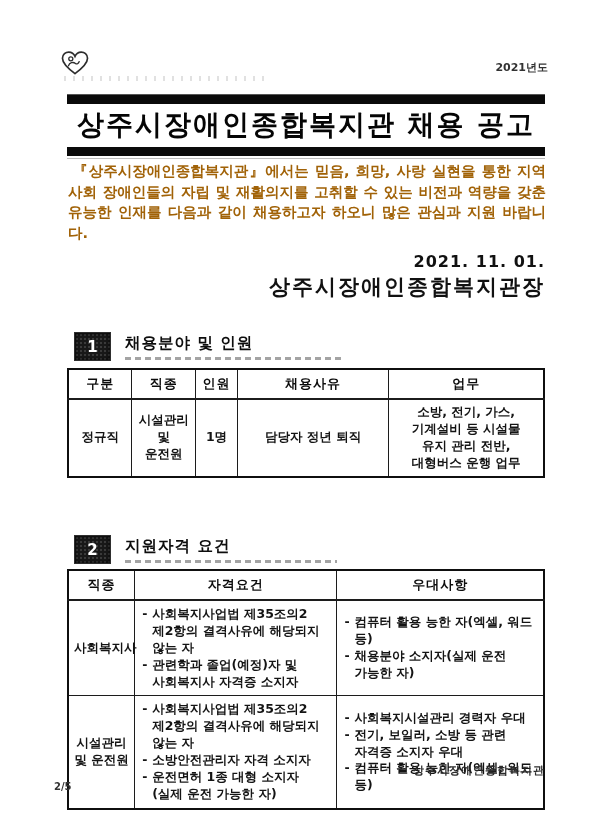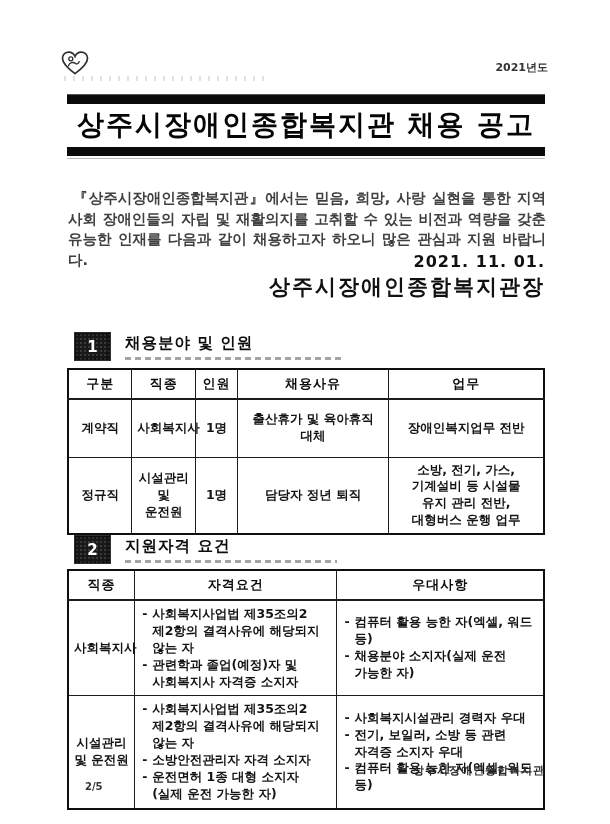--- a/index.html
+++ b/index.html
@@ -34,23 +34,23 @@
   .banner .bar{ height:9px; background:#0a0a0a; }
   .banner .bar.top{ box-shadow:0 -1px 0 #555; }
   .banner .title{
     text-align:center; font-size:27px; font-weight:900; color:#050505;
     letter-spacing:2px; padding:3px 0 4px 0; transform:scaleY(1.04);
     white-space:nowrap;
   }
   .banner .bar.bottom{ box-shadow:0 2px 0 #fff, 0 3px 0 #bdbdbd; }
   
   .intro{
-    position:absolute; top:188px; left:68px; width:478px;
+    position:absolute; top:161px; left:68px; width:478px;
     font-size:14.5px; font-weight:700; line-height:1.42;
-    text-align:justify; word-break:break-all; text-indent:5px; color:#404040;
+    text-align:justify; word-break:break-all; text-indent:5px; color:#a16207;
   }
   .date-line{
     position:absolute; top:252px; left:67px; width:478px;
     text-align:right; font-size:16px; font-weight:800; letter-spacing:1px;
   }
   .signature{
     position:absolute; top:273px; left:67px; width:478px;
     text-align:right; font-size:21px; font-weight:900; letter-spacing:2px;
     transform:scaleY(1.03);
   }
@@ -93,21 +93,21 @@
   .t2 td.cell-list{ text-align:left; vertical-align:middle; padding:5px 7px; }
   .li{ display:flex; align-items:flex-start; }
   .li .dash{ flex:0 0 10px; font-weight:700; }
   .li .li-text{ flex:1; }
   
   .footer-org{
     position:absolute; top:763px; left:67px; width:478px;
     text-align:right; font-size:11px; font-weight:600; color:#2b2b2b; letter-spacing:1px;
   }
   .page-num{
-    position:absolute; top:781px; left:85px; font-size:10px; color:#333; font-weight:600;
+    position:absolute; top:781px; left:54px; font-size:10px; color:#333; font-weight:600;
   }
 </style>
 </head>
 <body>
 
 <div class="top-row">
   <div class="logo-wrap">
     <svg viewBox="0 0 32 28" width="30" height="26">
       <path d="M16 25.5 C8.5 20 2.5 14.8 2.5 9 C2.5 4.5 6 2.2 9.3 2.2 C12.3 2.2 14.9 4.3 16 6.8 C17.1 4.3 19.7 2.2 22.7 2.2 C26 2.2 29.5 4.5 29.5 9 C29.5 14.8 23.5 20 16 25.5 Z" fill="none" stroke="#2d2d2d" stroke-width="1.8"></path>
       <circle cx="11.5" cy="9.5" r="2.2" fill="none" stroke="#2d2d2d" stroke-width="1.4"></circle>
@@ -146,27 +146,20 @@
       <col style="width:32.6%">
   </colgroup>
   <tbody>
       <tr>
     <th>구분</th>
     <th>직종</th>
     <th>인원</th>
     <th>채용사유</th>
     <th>업무</th>
   </tr>
-  <tr style="height:58px;">
-    <td>계약직</td>
-    <td>사회복지사</td>
-    <td>1명</td>
-    <td class="c-reason">출산휴가 및 육아휴직 대체</td>
-    <td class="c-duty">장애인복지업무 전반</td>
-  </tr>
   <tr style="height:62px;">
     <td>정규직</td>
     <td>시설관리 및 운전원</td>
     <td>1명</td>
     <td class="c-reason">담당자 정년 퇴직</td>
     <td class="c-duty">소방, 전기, 가스, 기계설비 등 시설물 유지 관리 전반, 대형버스 운행 업무</td>
   </tr>
 </tbody>
   </table>
 

